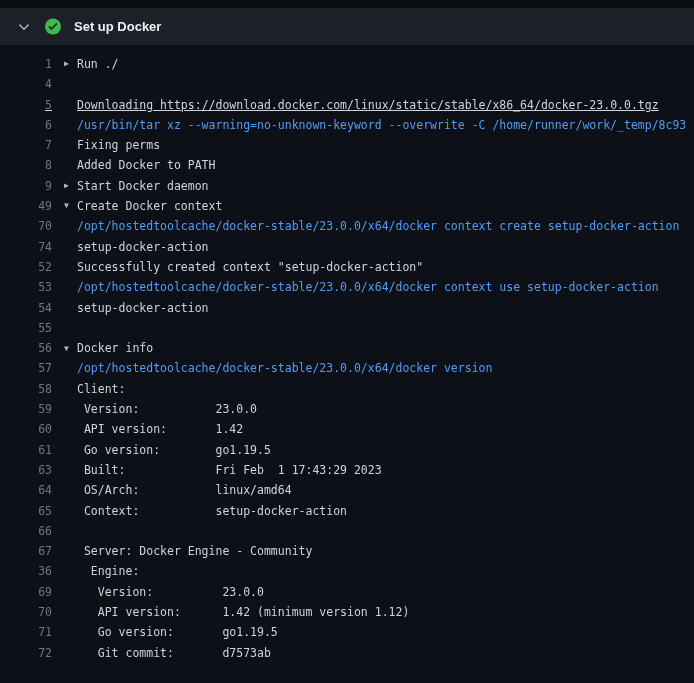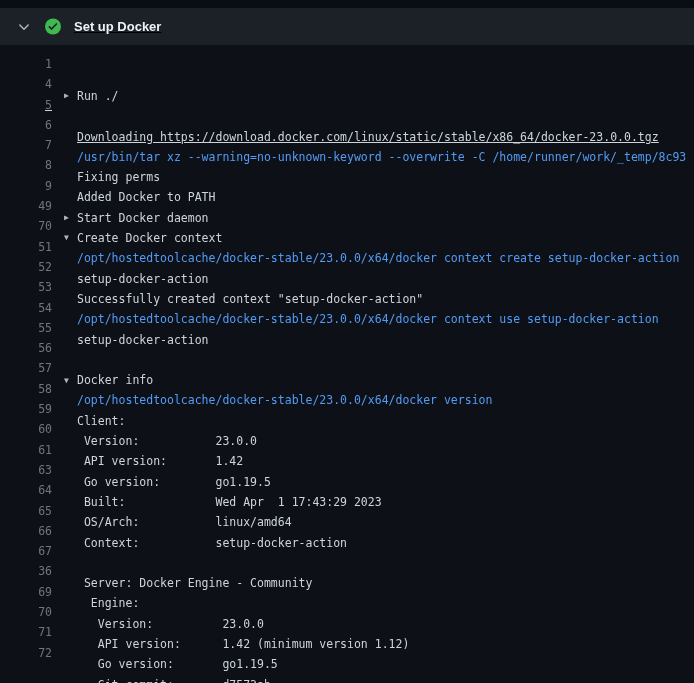--- a/index.html
+++ b/index.html
@@ -14,21 +14,20 @@
     background:#0a0d12;
   }
   .step-header{
     height:37px;
     background:#1c2128;
     display:flex;
     align-items:center;
     padding:0 16px;
     gap:13px;
     cursor:pointer;
-    text-decoration:underline;
   }
   .chevron, .check{
     display:flex;
     align-items:center;
     justify-content:center;
     width:16px;height:16px;
     flex:none;
   }
   .title{
     color:#ecf2f8;
@@ -49,21 +48,21 @@
     white-space:pre;
   }
   .row .num{
     flex:none;
     width:52px;
     text-align:right;
     margin-right:12px;
     color:#6e7681;
     cursor:pointer;
   }
-  .row .content{white-space:pre;margin-top:32px;}
+  .row .content{white-space:pre;}
   .arrow{
     display:inline-block;
     width:13px;
     font-size:8px;
     color:#aeb6c0;
     vertical-align:middle;
   }
   .row.group-collapsed, .row.group-expanded{cursor:pointer;}
   .row.command .text{color:#539bf5;text-align:center;}
   .link{
@@ -95,32 +94,32 @@
 <div class="log" id="log">
     <div class="row group-collapsed"><span class="num">1</span><span class="content"><span class="arrow">▶</span><span class="text">Run ./</span></span></div>
     <div class="row group-expanded"><span class="num">4</span></div>
     <div class="row link"><span class="num">5</span><span class="content"><span class="arrow"></span><span class="text"><span>Downloading </span><span class="link">https://download.docker.com/linux/static/stable/x86_64/docker-23.0.0.tgz</span></span></span></div>
     <div class="row command"><span class="num">6</span><span class="content"><span class="arrow"></span><span class="text">/usr/bin/tar xz --warning=no-unknown-keyword --overwrite -C /home/runner/work/_temp/8c93</span></span></div>
     <div class="row plain"><span class="num">7</span><span class="content"><span class="arrow"></span><span class="text">Fixing perms</span></span></div>
     <div class="row plain"><span class="num">8</span><span class="content"><span class="arrow"></span><span class="text">Added Docker to PATH</span></span></div>
     <div class="row group-collapsed"><span class="num">9</span><span class="content"><span class="arrow">▶</span><span class="text">Start Docker daemon</span></span></div>
     <div class="row group-expanded"><span class="num">49</span><span class="content"><span class="arrow">▼</span><span class="text">Create Docker context</span></span></div>
     <div class="row command"><span class="num">70</span><span class="content"><span class="arrow"></span><span class="text">/opt/hostedtoolcache/docker-stable/23.0.0/x64/docker context create setup-docker-action </span></span></div>
-    <div class="row plain"><span class="num">51</span><span class="content"><span class="arrow"></span><span class="text">setup-docker-action</span></span></div>
+    <div class="row plain"><span class="num">74</span><span class="content"><span class="arrow"></span><span class="text">setup-docker-action</span></span></div>
     <div class="row plain"><span class="num">52</span><span class="content"><span class="arrow"></span><span class="text">Successfully created context "setup-docker-action"</span></span></div>
     <div class="row command"><span class="num">53</span><span class="content"><span class="arrow"></span><span class="text">/opt/hostedtoolcache/docker-stable/23.0.0/x64/docker context use setup-docker-action</span></span></div>
     <div class="row plain"><span class="num">54</span><span class="content"><span class="arrow"></span><span class="text">setup-docker-action</span></span></div>
     <div class="row plain"><span class="num">55</span></div>
     <div class="row group-expanded"><span class="num">56</span><span class="content"><span class="arrow">▼</span><span class="text">Docker info</span></span></div>
     <div class="row command"><span class="num">57</span><span class="content"><span class="arrow"></span><span class="text">/opt/hostedtoolcache/docker-stable/23.0.0/x64/docker version</span></span></div>
     <div class="row plain"><span class="num">58</span><span class="content"><span class="arrow"></span><span class="text">Client:</span></span></div>
     <div class="row plain"><span class="num">59</span><span class="content"><span class="arrow"></span><span class="text"> Version:           23.0.0</span></span></div>
     <div class="row plain"><span class="num">60</span><span class="content"><span class="arrow"></span><span class="text"> API version:       1.42</span></span></div>
     <div class="row plain"><span class="num">61</span><span class="content"><span class="arrow"></span><span class="text"> Go version:        go1.19.5</span></span></div>
-    <div class="row plain"><span class="num">63</span><span class="content"><span class="arrow"></span><span class="text"> Built:             Wed Apr  1 17:43:29 2023</span></span></div>
+    <div class="row plain"><span class="num">63</span><span class="content"><span class="arrow"></span><span class="text"> Built:             Fri Feb  1 17:43:29 2023</span></span></div>
     <div class="row plain"><span class="num">64</span><span class="content"><span class="arrow"></span><span class="text"> OS/Arch:           linux/amd64</span></span></div>
     <div class="row plain"><span class="num">65</span><span class="content"><span class="arrow"></span><span class="text"> Context:           setup-docker-action</span></span></div>
     <div class="row plain"><span class="num">66</span><span class="content"><span class="arrow"></span><span class="text"></span></span></div>
     <div class="row plain"><span class="num">67</span><span class="content"><span class="arrow"></span><span class="text"> Server: Docker Engine - Community</span></span></div>
     <div class="row plain"><span class="num">36</span><span class="content"><span class="arrow"></span><span class="text">  Engine:</span></span></div>
     <div class="row plain"><span class="num">69</span><span class="content"><span class="arrow"></span><span class="text">   Version:          23.0.0</span></span></div>
     <div class="row plain"><span class="num">70</span><span class="content"><span class="arrow"></span><span class="text">   API version:      1.42 (minimum version 1.12)</span></span></div>
     <div class="row plain"><span class="num">71</span><span class="content"><span class="arrow"></span><span class="text">   Go version:       go1.19.5</span></span></div>
     <div class="row plain"><span class="num">72</span><span class="content"><span class="arrow"></span><span class="text">   Git commit:       d7573ab</span></span></div>
   </div>

